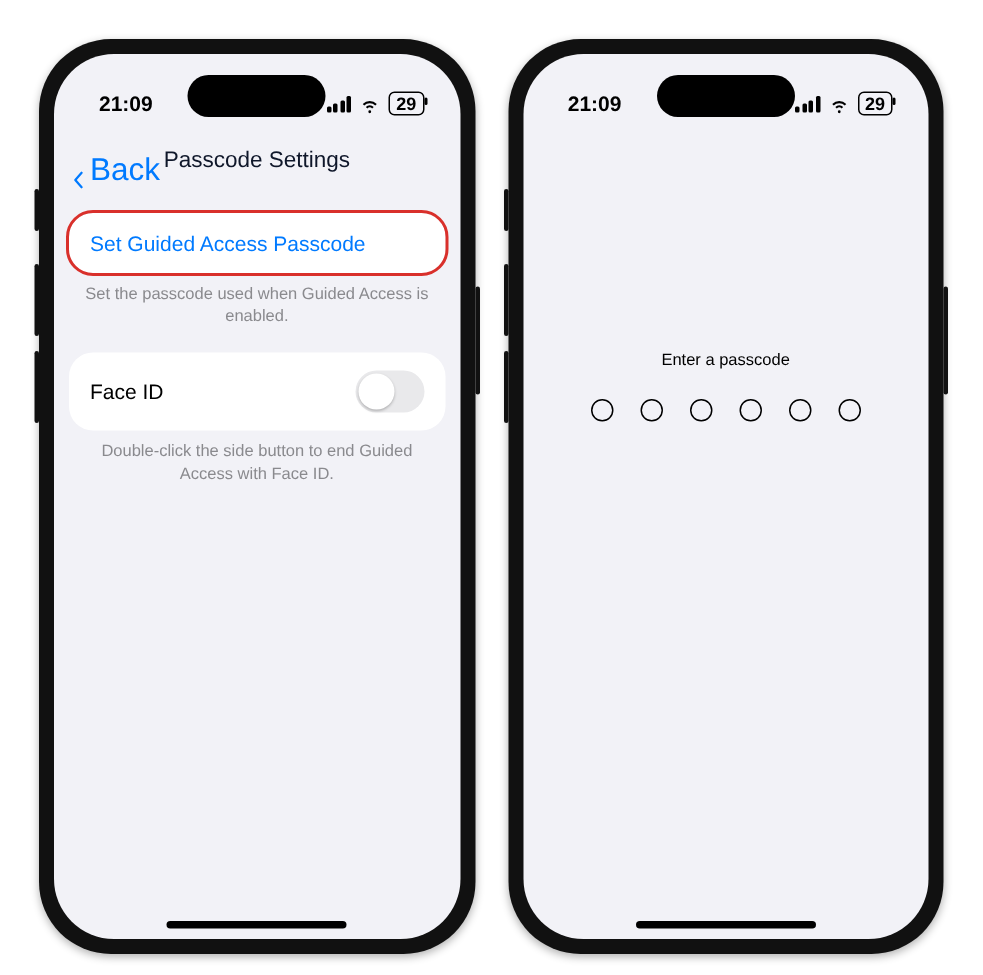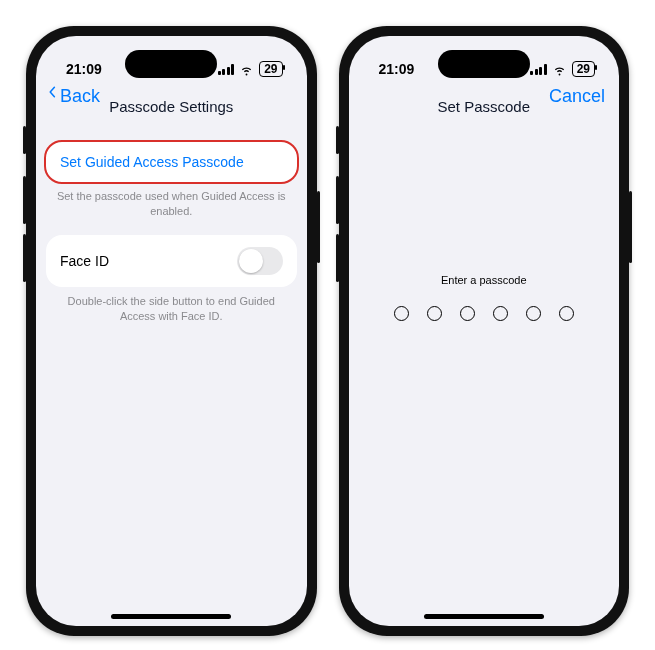--- a/index.html
+++ b/index.html
@@ -51,22 +51,22 @@
     position: relative;
   }
   .batt::after { content:""; position:absolute; right:-3px; top:3px; width:2px; height:5px; background:#000; border-radius:1px; }
 
   .navbar {
     height: 40px; display: flex; align-items: center; justify-content: center;
     position: relative; font-size: 15px;
   }
   .nav-title { font-weight: 400; color: #0f172a; }
   .nav-left, .nav-right {
-    position: absolute; top: 0; height: 100%; display: flex; align-items: flex-start;
-    font-size: 18px; color: #007aff;
+    position: absolute; top: 0; height: 100%; display: flex; align-items: flex-end;
+    font-size: 21px; color: #007aff;
   }
   .nav-left { left: 10px; gap: 2px; }
   .nav-right { right: 14px; }
   .chevron { width: 12px; height: 12px; }
 
   .content { flex: 1; padding: 8px 0 0 0; }
   .cell-group { margin: 8px 10px 0 10px; }
   .cell {
     background: #fff; border-radius: 16px; padding: 12px 14px;
     font-size: 14px; display: flex; align-items: center; justify-content: space-between;
@@ -177,26 +177,20 @@
               <span></span>
               <span></span>
             </span>
           <svg class="wifi" viewBox="0 0 24 24">
               <path fill="#000" d="M12 18.5a1.5 1.5 0 100 3 1.5 1.5 0 000-3zm-4.2-3.6a6 6 0 018.4 0l-1.6 1.6a3.7 3.7 0 00-5.2 0zM4.5 11.6a11 11 0 0115 0l-1.6 1.6a8.7 8.7 0 00-11.8 0z"></path>
             </svg>
           <span class="batt">29</span>
         </div>
       </div>
 
-      <div class="navbar">
-        <span class="nav-title">Set Passcode</span>
-        <div class="nav-right">
-          <span>Cancel</span>
-        </div>
-      </div>
 
       <div class="content">
         <div class="enter-area">
           <div class="enter-label">Enter a passcode</div>
           <div class="dots">
             <span class="dot"></span>
             <span class="dot"></span>
             <span class="dot"></span>
             <span class="dot"></span>
             <span class="dot"></span>

